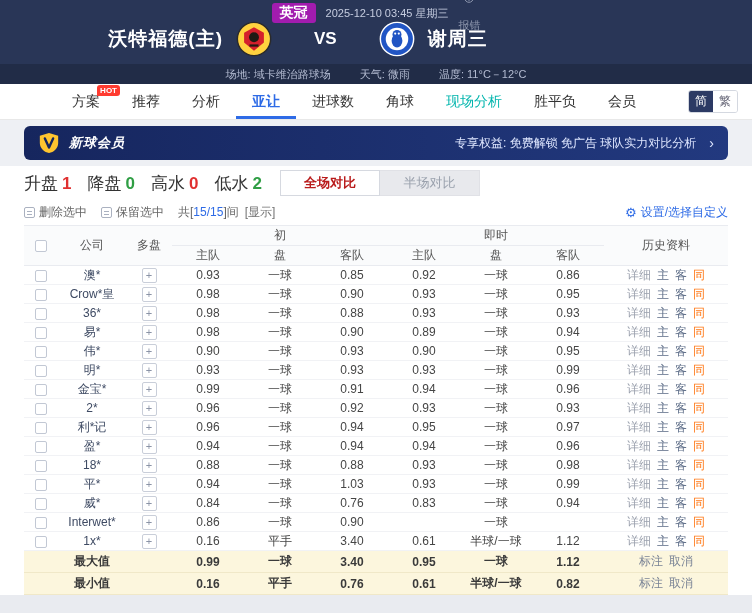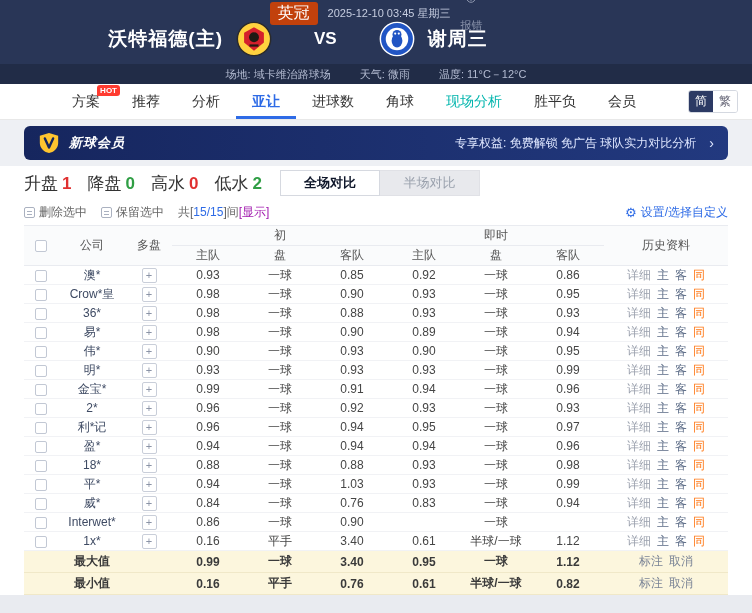--- a/index.html
+++ b/index.html
@@ -7,21 +7,21 @@
   body {
     width:752px; height:613px; overflow:hidden;
     background:#e9ebf0;
     font-family:"Liberation Sans","DejaVu Sans",sans-serif;
     -webkit-font-smoothing:antialiased;
   }
 
   
   .match-header { height:84px; background:#293657; color:#fff; position:relative; overflow:hidden; }
   .mh-meta { padding-top:6px; height:20px; display:flex; align-items:center; justify-content:center; gap:10px; font-size:11px; color:#c6cde0; }
-  .league-badge { background:#c2410c; color:#fff; font-size:16px; padding:1px 8px; border-radius:3px; }
+  .league-badge { background:#a21caf; color:#fff; font-size:14px; padding:1px 8px; border-radius:3px;font-weight:bold; }
   .report-link { display:flex; align-items:center; gap:15px; color:#8d96ad; cursor:pointer;flex-direction:column; }
   .mh-teams { height:38px; display:flex; align-items:center; }
   .team { display:flex; align-items:center; gap:13px; width:272px; }
   .team.home { justify-content:flex-end; }
   .team.away { justify-content:flex-start; }
   .team-name { font-size:19px; font-weight:bold; letter-spacing:1px; }
   .badge { width:36px; height:36px; flex:none; }
   .vs { font-size:17px; font-weight:bold; margin:0 42px; }
   .mh-venue { position:absolute; bottom:0; left:0; right:0; height:20px; line-height:20px;
     background:rgba(0,0,0,0.18); text-align:center; font-size:11px; color:#b4bcd2; }
@@ -47,30 +47,30 @@
 
   
   .panel { background:#fff; }
   .filter-row { height:34px; display:flex; align-items:center; padding:0 24px; position:relative; }
   .filter-item { font-size:17px; color:#333; margin-right:16px; }
   .filter-item b { font-weight:bold; margin-left:4px; }
   .cnt-red { color:#e03131; }
   .cnt-green { color:#2f9e44; }
   .tabs { position:absolute; left:50%; top:4px; transform:translateX(-48%); display:flex; }
   .tab { width:100px; height:26px; line-height:24px; text-align:center; font-size:13px; cursor:pointer; }
-  .tab.active { background:#fff; border:1px solid #d6d9e0; color:#0f172a; font-weight:bold; }
+  .tab.active { background:#fff; border:1px solid #d6d9e0; color:#b91c1c; font-weight:bold; }
   .tab.inactive { background:#e8e9ed; border:1px solid #e0e1e6; border-left:none; color:#9aa1ad; }
 
   .toolbar { height:25px; display:flex; align-items:center; padding:0 24px; font-size:12px; color:#666; }
   .tool-btn { display:flex; align-items:center; gap:4px; margin-right:14px; cursor:pointer; }
   .tool-ic { width:11px; height:11px; border:1px solid #aab1c0; border-radius:2px; position:relative; }
   .tool-ic:before { content:""; position:absolute; left:2px; right:2px; top:3px; border-top:1px solid #aab1c0; }
   .tool-ic:after { content:""; position:absolute; left:2px; right:2px; top:6px; border-top:1px solid #aab1c0; }
   .count-blue { color:#2e6be6; }
-  .show-link { color:#a21caf; cursor:pointer; }
+  .show-link { color:#737373; margin-left:6px; cursor:pointer; }
   .settings { margin-left:auto; color:#2e6be6; display:flex; align-items:center; gap:4px; cursor:pointer; }
   .gear { font-size:13px; }
 
   
   table.odds { width:704px; margin:0 24px; border-collapse:collapse; table-layout:fixed; font-size:12px; }
   table.odds th { font-weight:normal; color:#555; background:#fafbfc; border-top:1px solid #e9ebf0; border-bottom:1px solid #e9ebf0; }
   thead tr.gr th { height:18px; }
   thead tr.sub th { height:17px; }
   tbody td { height:19px; text-align:center; color:#454545; border-bottom:1px solid #f1f2f5; padding:0; white-space:nowrap; overflow:hidden; }
   tbody td.c-company { color:#3e4a63; }

